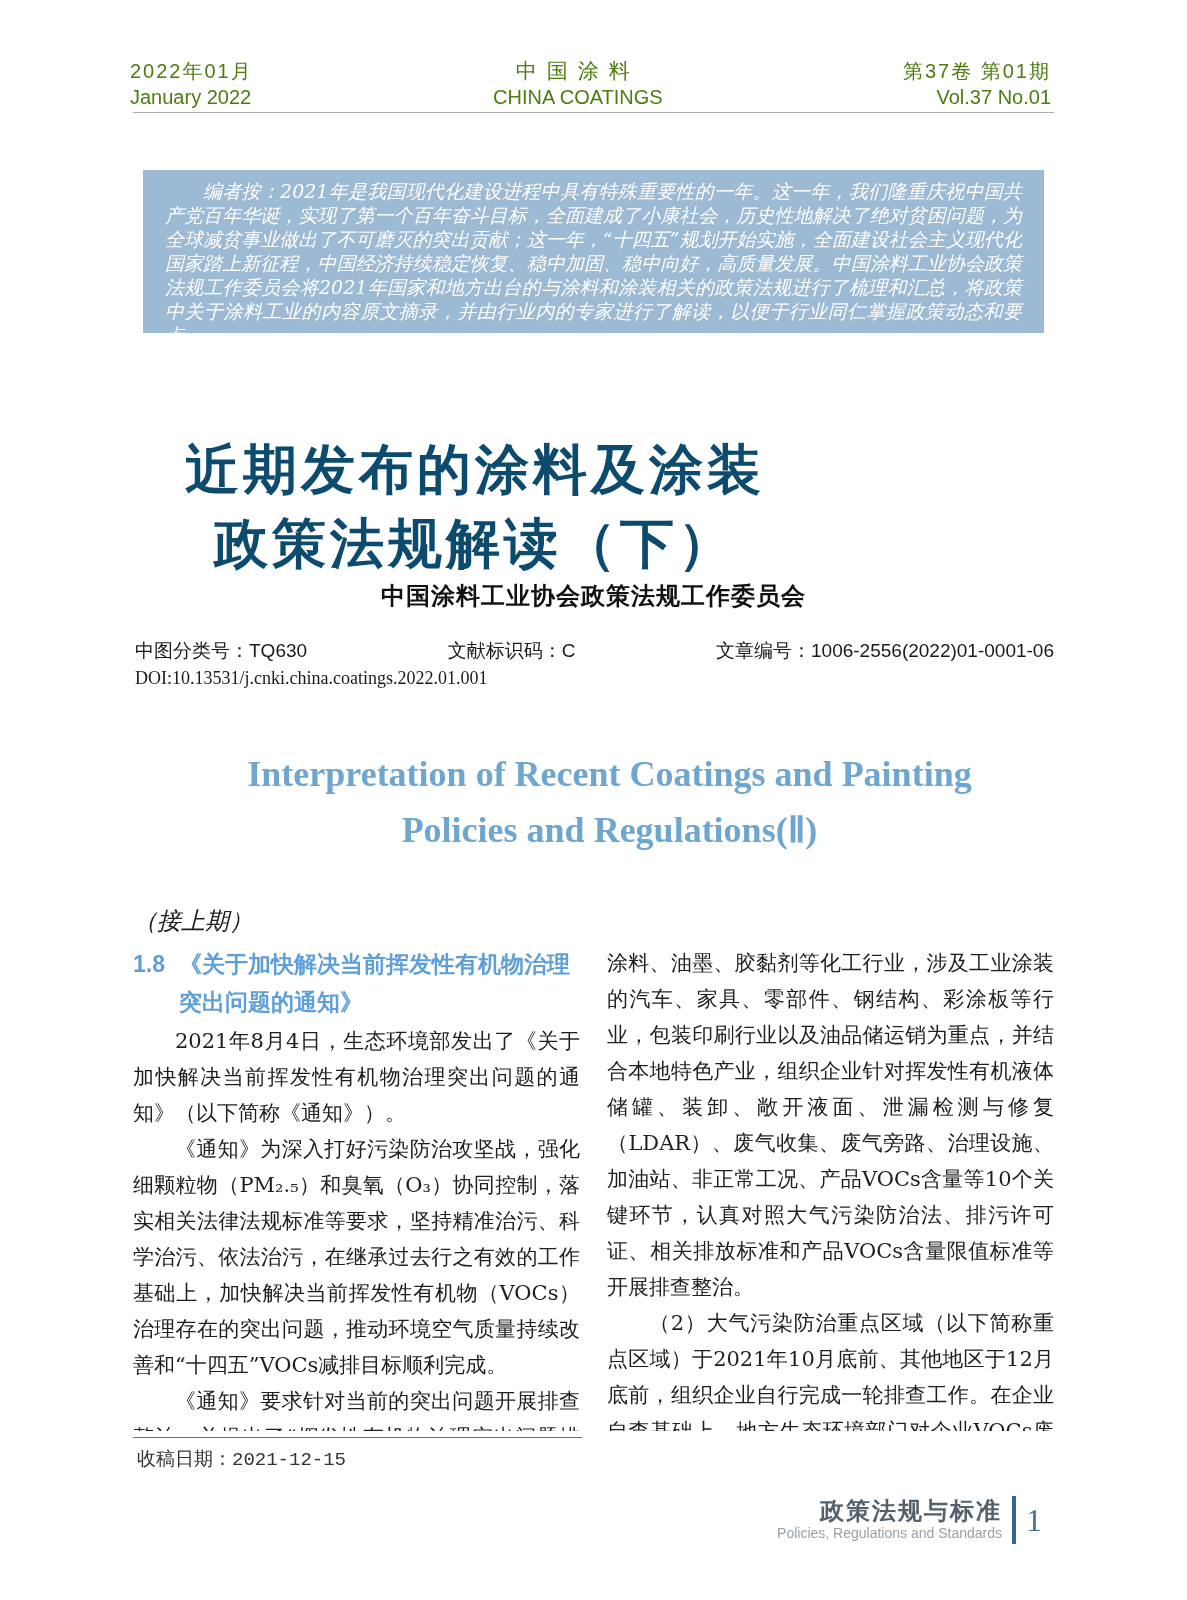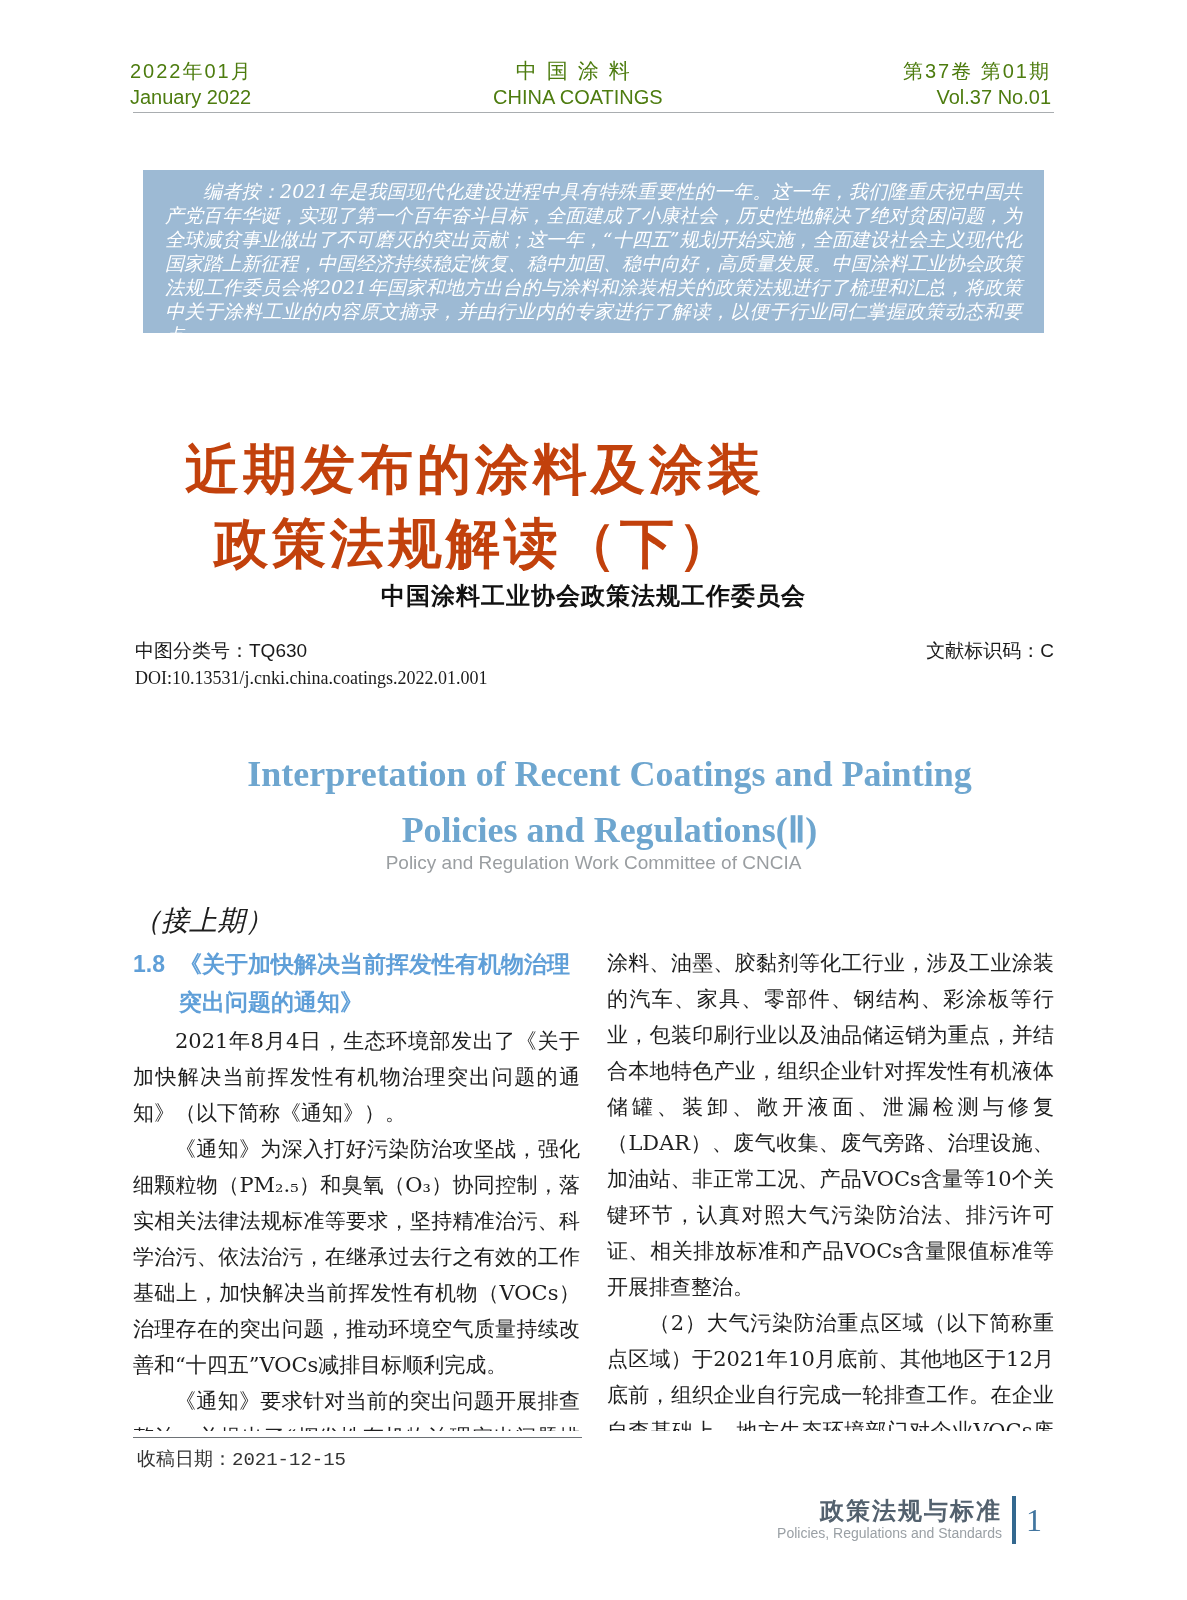--- a/index.html
+++ b/index.html
@@ -41,21 +41,21 @@
     font-family:"DejaVu Serif","Liberation Serif",serif;
     font-style:italic;
     font-size:19px;line-height:24px;
     text-align:justify;
     text-indent:2em;
   }
   
   .main-title{
     position:absolute;left:0;top:432px;width:950px;
     text-align:center;
-    color:#c2410c;
+    color:#0c4a6e;
     font-weight:bold;
     font-size:54px;line-height:74px;
     letter-spacing:4px;
     margin:0;
   }
   .cn-author{
     position:absolute;left:0;top:580px;width:1187px;
     text-align:center;
     font-weight:bold;font-size:24px;color:#111;
     letter-spacing:1px;
@@ -94,21 +94,21 @@
     width:447px;
     font-family:"DejaVu Serif","Liberation Serif",serif;
     font-size:21px;line-height:36px;
     text-align:justify;
     color:#1e1e1e;
   }
   .col-right{padding-top:42px;box-sizing:border-box;}
   .continued{
     font-style:italic;
     margin:0 0 6px 0;
-    font-size:28px;
+    font-size:24px;
   }
   .sec-heading{
     display:flex;
     font-family:"Liberation Sans",sans-serif;
     font-weight:bold;
     color:#5f9fd8;
     font-size:23px;line-height:38px;
     margin:2px 0 2px 0;
     text-align:left;
   }
@@ -164,26 +164,26 @@
     <p>编者按：2021年是我国现代化建设进程中具有特殊重要性的一年。这一年，我们隆重庆祝中国共产党百年华诞，实现了第一个百年奋斗目标，全面建成了小康社会，历史性地解决了绝对贫困问题，为全球减贫事业做出了不可磨灭的突出贡献；这一年，“十四五”规划开始实施，全面建设社会主义现代化国家踏上新征程，中国经济持续稳定恢复、稳中加固、稳中向好，高质量发展。中国涂料工业协会政策法规工作委员会将2021年国家和地方出台的与涂料和涂装相关的政策法规进行了梳理和汇总，将政策中关于涂料工业的内容原文摘录，并由行业内的专家进行了解读，以便于行业同仁掌握政策动态和要点。</p>
   </div>
 
   <h1 class="main-title"><span>近期发布的涂料及涂装</span><br><span>政策法规解读（下）</span></h1>
 
   <div class="cn-author">中国涂料工业协会政策法规工作委员会</div>
 
   <div class="meta-row">
     <span>中图分类号：TQ630</span>
     <span>文献标识码：C</span>
+    <span>文章编号：1006-2556(2022)01-0001-06</span>
   </div>
   <div class="doi-line">DOI:10.13531/j.cnki.china.coatings.2022.01.001</div>
 
   <h2 class="en-title"><span>Interpretation of Recent Coatings and Painting</span><br><span>Policies and Regulations(Ⅱ)</span></h2>
 
-  <div class="en-author">Policy and Regulation Work Committee of CNCIA</div>
 
   <div class="body-wrap">
     <div class="col col-left">
       <p class="continued">（接上期）</p>
       <div class="sec-heading">
         <span class="sec-num">1.8</span>
         <span>《关于加快解决当前挥发性有机物治理突出问题的通知》</span>
       </div>
       <p class="para">2021年8月4日，生态环境部发出了《关于加快解决当前挥发性有机物治理突出问题的通知》（以下简称《通知》）。</p>
       <p class="para">《通知》为深入打好污染防治攻坚战，强化细颗粒物（PM₂.₅）和臭氧（O₃）协同控制，落实相关法律法规标准等要求，坚持精准治污、科学治污、依法治污，在继承过去行之有效的工作基础上，加快解决当前挥发性有机物（VOCs）治理存在的突出问题，推动环境空气质量持续改善和“十四五”VOCs减排目标顺利完成。</p>

